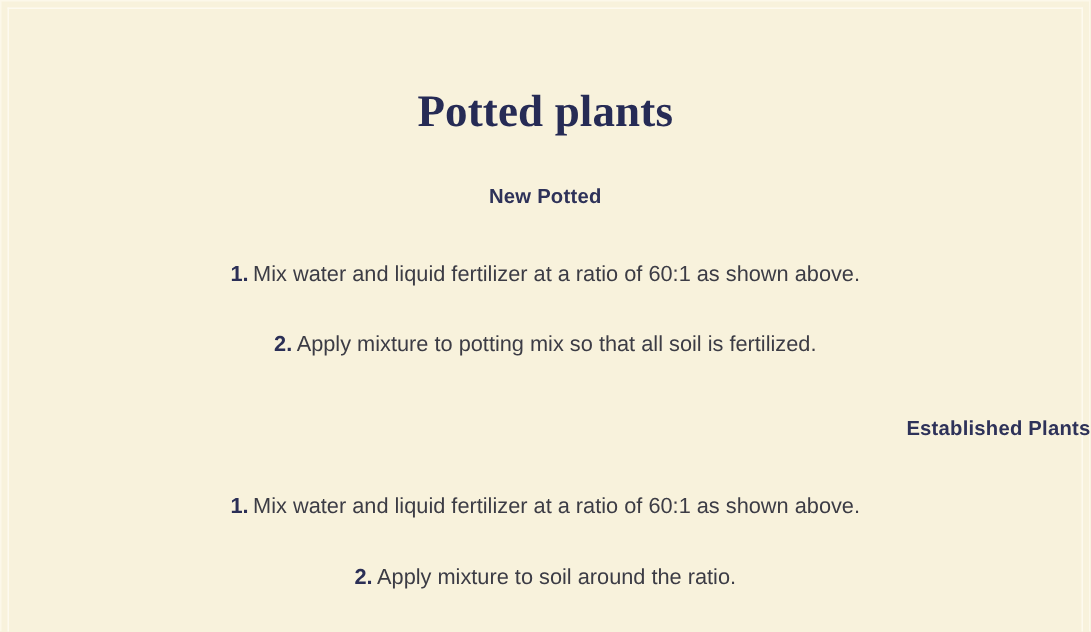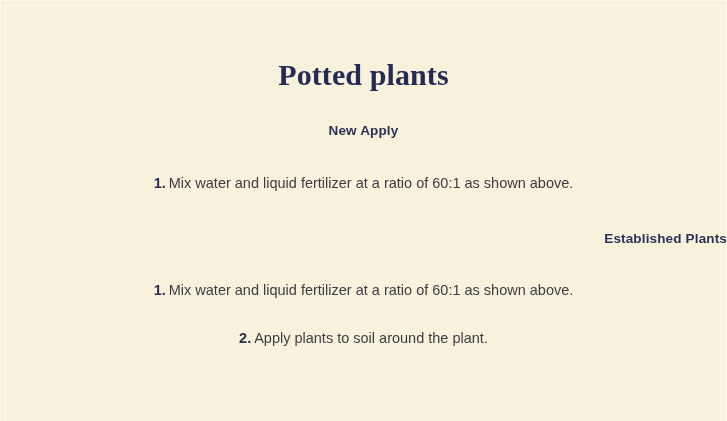--- a/index.html
+++ b/index.html
@@ -118,42 +118,47 @@
 </style>
 </head>
 <body>
 
 <div id="card">
   <div id="content">
 
     <h1 class="doc-title">Potted plants</h1>
 
     <section class="section-new">
-      <h2 class="section-heading">New Apply</h2>
+      <h2 class="section-heading">New Potted</h2>
 
       <ol class="step-list">
         <li class="step-item step-1">
           <span class="step-inner">
             <span class="step-number">1.</span><span class="step-text">Mix water and liquid fertilizer at a ratio of 60:1 as shown above.</span>
+          </span>
+        </li>
+        <li class="step-item step-2">
+          <span class="step-inner">
+            <span class="step-number">2.</span><span class="step-text">Apply mixture to potting mix so that all soil is fertilized.</span>
           </span>
         </li>
       </ol>
     </section>
 
     <section class="section-established">
       <h2 class="section-heading">Established Plants</h2>
 
       <ol class="step-list">
         <li class="step-item step-1">
           <span class="step-inner">
             <span class="step-number">1.</span><span class="step-text">Mix water and liquid fertilizer at a ratio of 60:1 as shown above.</span>
           </span>
         </li>
         <li class="step-item step-2">
           <span class="step-inner">
-            <span class="step-number">2.</span><span class="step-text">Apply plants to soil around the plant.</span>
+            <span class="step-number">2.</span><span class="step-text">Apply mixture to soil around the ratio.</span>
           </span>
         </li>
       </ol>
     </section>
 
   </div>
 </div>
 
 </body></html>

